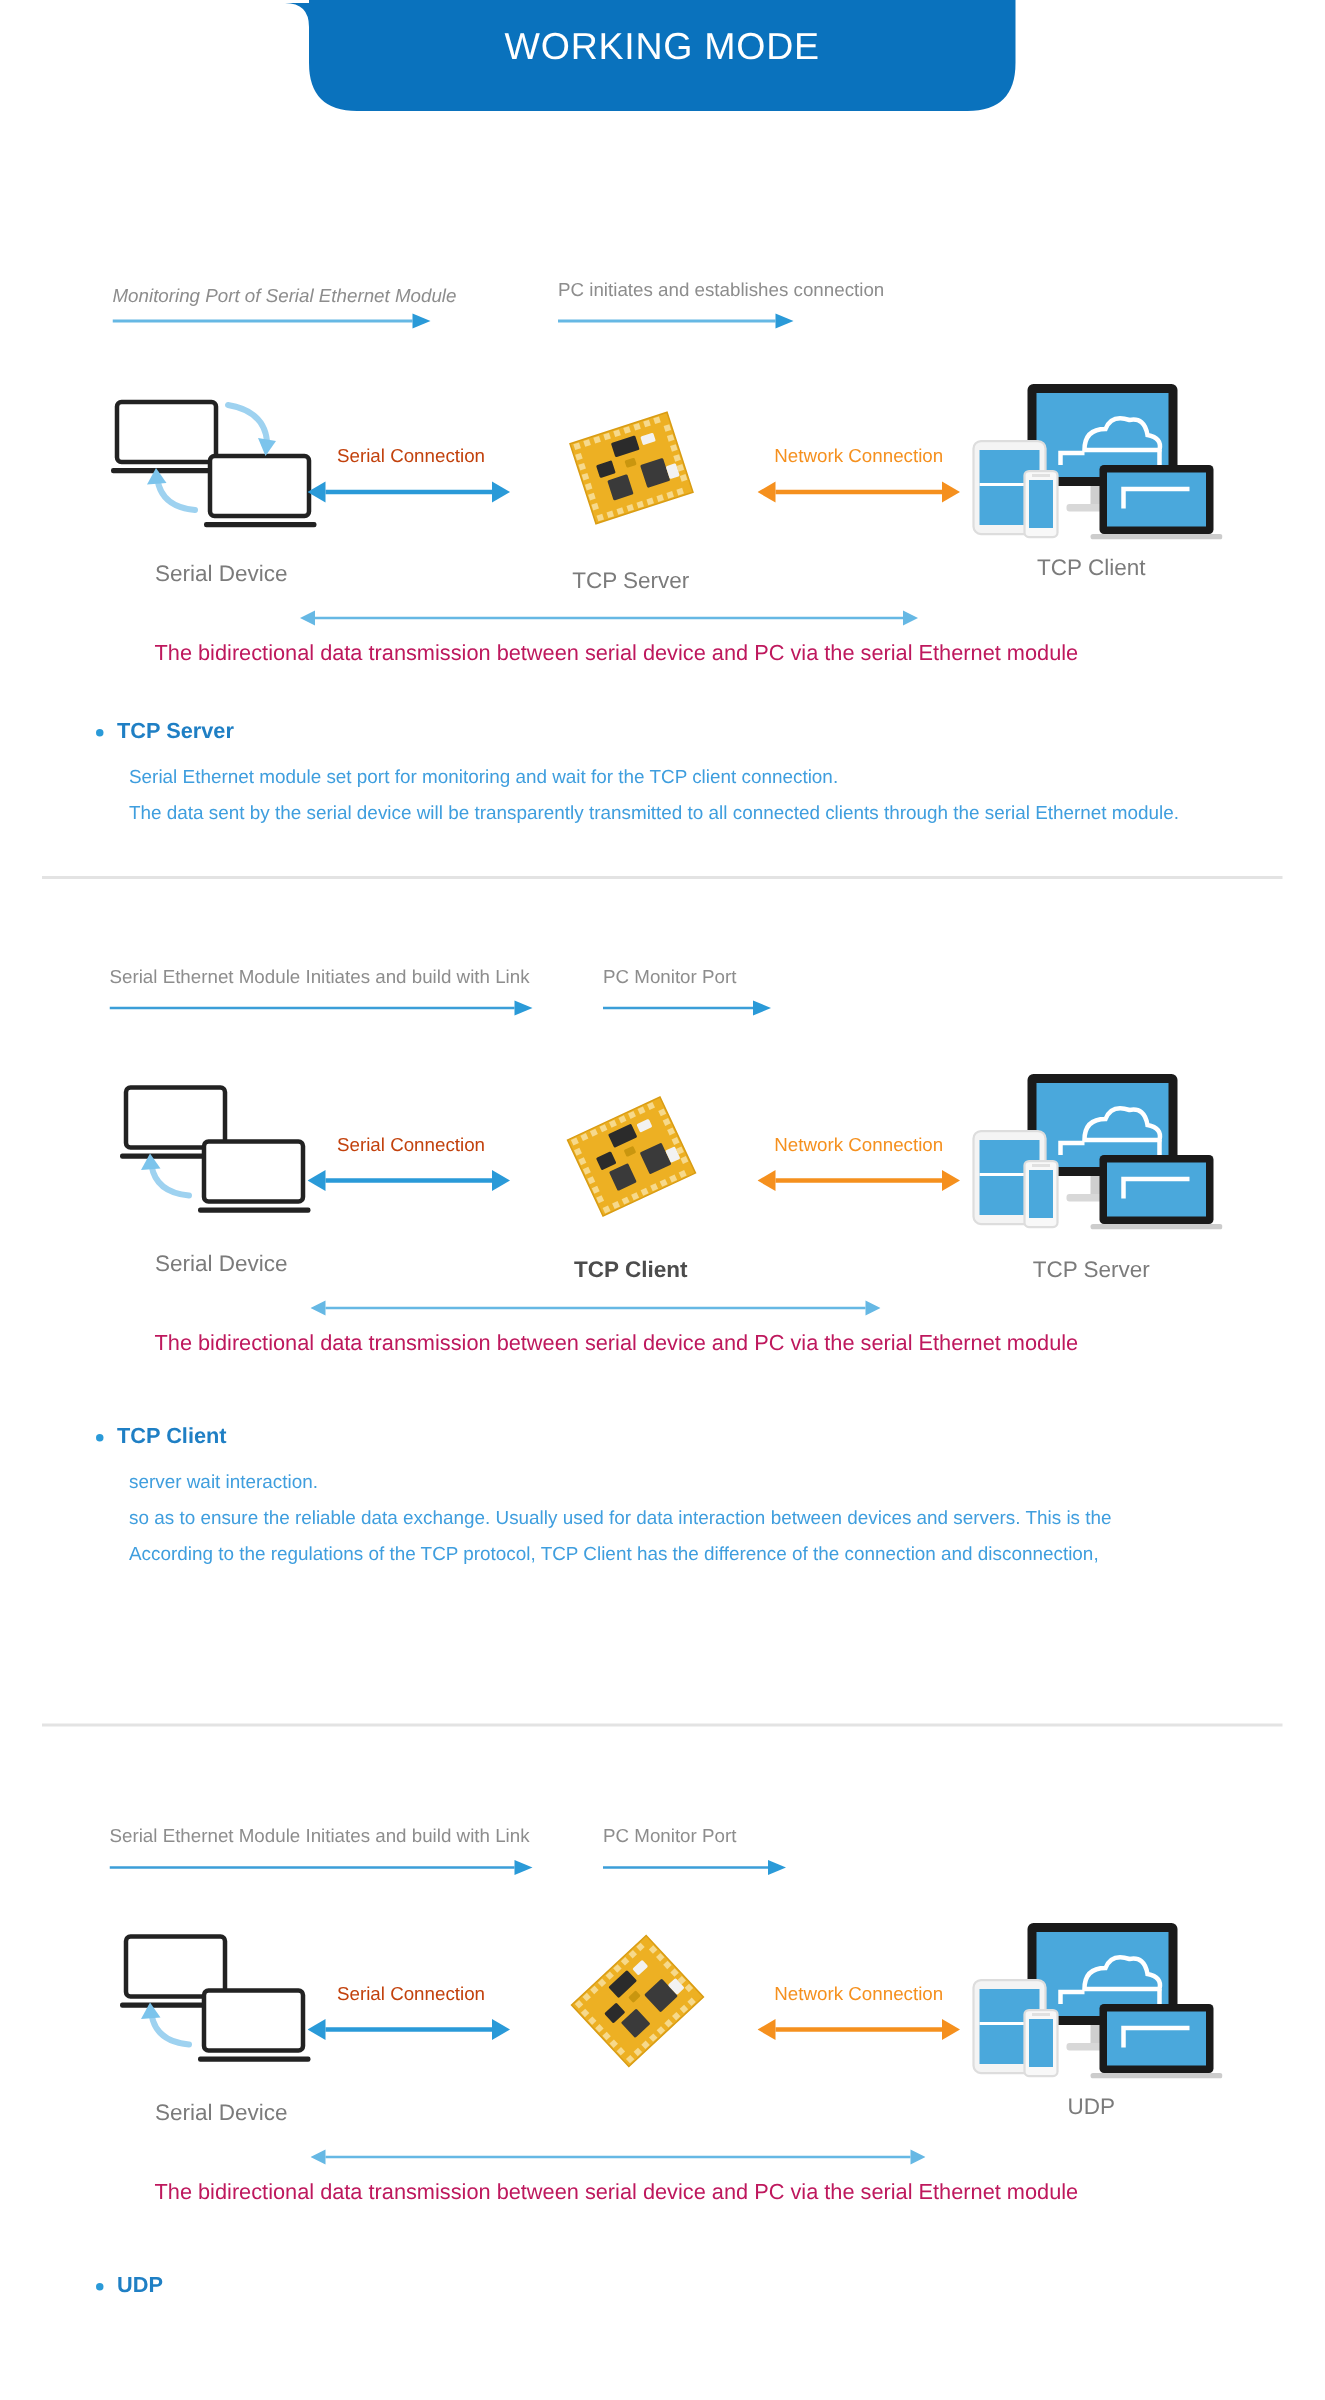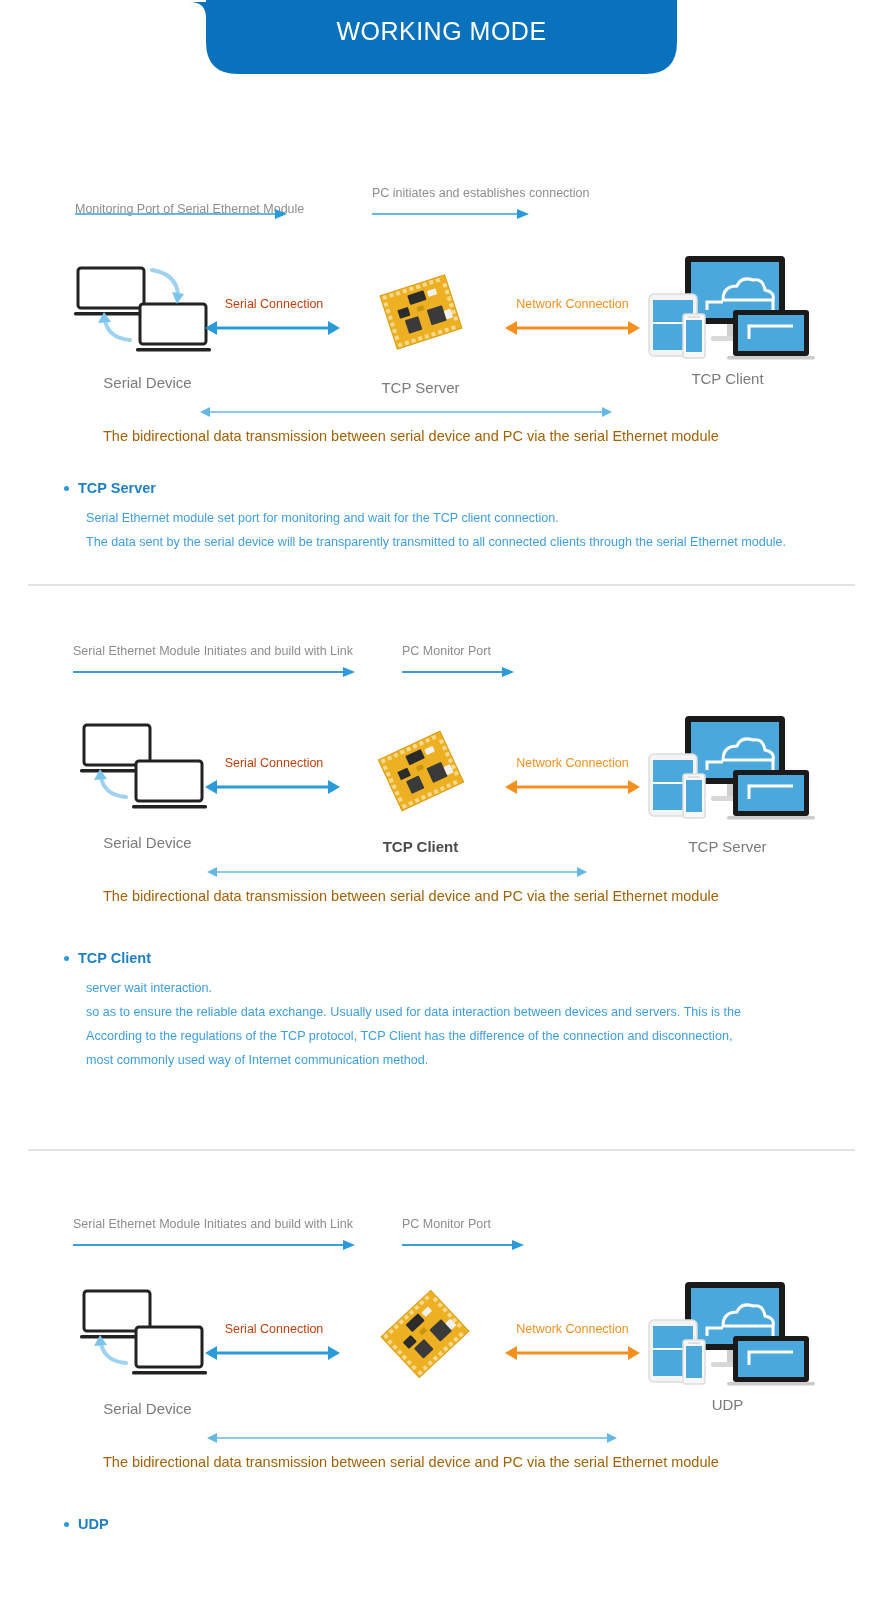--- a/index.html
+++ b/index.html
@@ -55,21 +55,21 @@
     font-size: 12.5px;
     white-space: nowrap;
     text-align: center;
   }
   .conn-label.blue { color: #c2410c; }
   .conn-label.orange { color: #f5901e; }
 
   
   .summary {
     position: absolute;
-    color: #a16207;
+    color: #be185d;
     font-size: 14.5px;
     white-space: nowrap;
   }
 
   
   .desc-block { position: absolute; }
   .desc-title {
     position: relative;
     color: #1f7fc4;
     font-size: 14.5px;
@@ -107,21 +107,21 @@
   <div class="banner-wrap">
     <svg class="banner-svg" width="883" height="80" viewBox="0 0 883 80">
       <path d="M 206 0 L 677 0 L 677 42 Q 677 74 645 74 L 238 74 Q 206 74 206 42 Z" fill="#0a72bd"></path>
       <path d="M 206 0 L 206 18 Q 206 2 190 2 L 206 2 Z" fill="#0a72bd"></path>
     </svg>
     <div class="banner-title">WORKING MODE</div>
   </div>
 
   <div class="section">
 
-    <div class="flowlabel" style="left:75px; top:126px;">Monitoring Port of Serial Ethernet Module</div>
+    <div class="flowlabel" style="left:75px; top:114px;font-style:italic;">Monitoring Port of Serial Ethernet Module</div>
     <svg class="flowarrow" style="left:75px; top:132px;" width="215" height="12">
       <line x1="0" y1="6" x2="200" y2="6" stroke="#66b8e4" stroke-width="2"></line>
       <polygon points="200,1 212,6 200,11" fill="#2a9ad8"></polygon>
     </svg>
 
     <div class="flowlabel" style="left:372px; top:110px;">PC initiates and establishes connection</div>
     <svg class="flowarrow" style="left:372px; top:132px;" width="160" height="12">
       <line x1="0" y1="6" x2="145" y2="6" stroke="#66b8e4" stroke-width="2"></line>
       <polygon points="145,1 157,6 145,11" fill="#2a9ad8"></polygon>
     </svg>
@@ -355,21 +355,20 @@
 
     <div class="desc-block" style="left:64px; top:874px;">
       <div class="desc-title">
         <span class="bullet"></span>
         <span>TCP Client</span>
       </div>
       <div style="height:10px;"></div>
       <div class="desc-line">server wait interaction.</div>
       <div class="desc-line">so as to ensure the reliable data  exchange. Usually used for data interaction between devices and servers. This is the</div>
       <div class="desc-line">According to the regulations of the TCP protocol, TCP Client has the difference of the connection and disconnection,</div>
-      <div class="desc-line">most commonly used way of Internet communication method.</div>
     </div>
 
     <div class="divider" style="top:1073px;"></div>
   </div>
 
   <div class="section">
 
     <div class="flowlabel" style="left:73px; top:1141px;">Serial Ethernet Module Initiates and build with Link</div>
     <svg class="flowarrow" style="left:73px; top:1163px;" width="285" height="12">
       <line x1="0" y1="6" x2="270" y2="6" stroke="#3b9ed8" stroke-width="1.8"></line>

